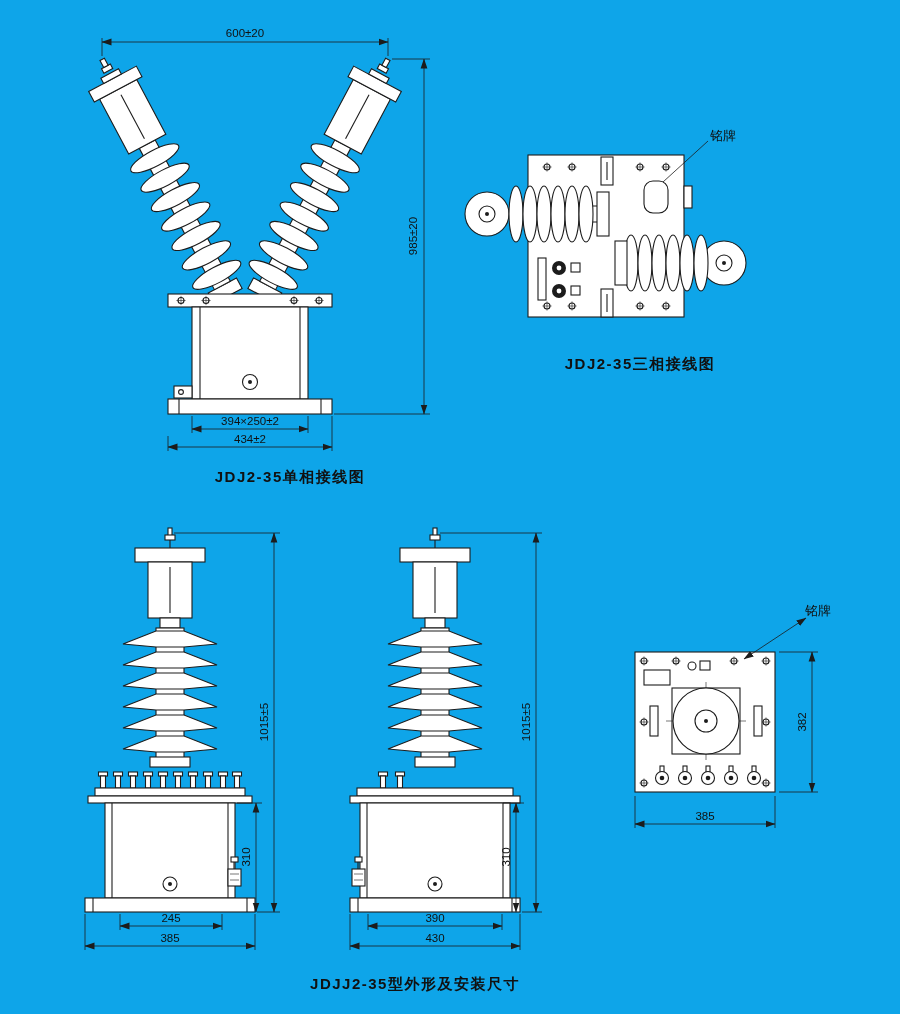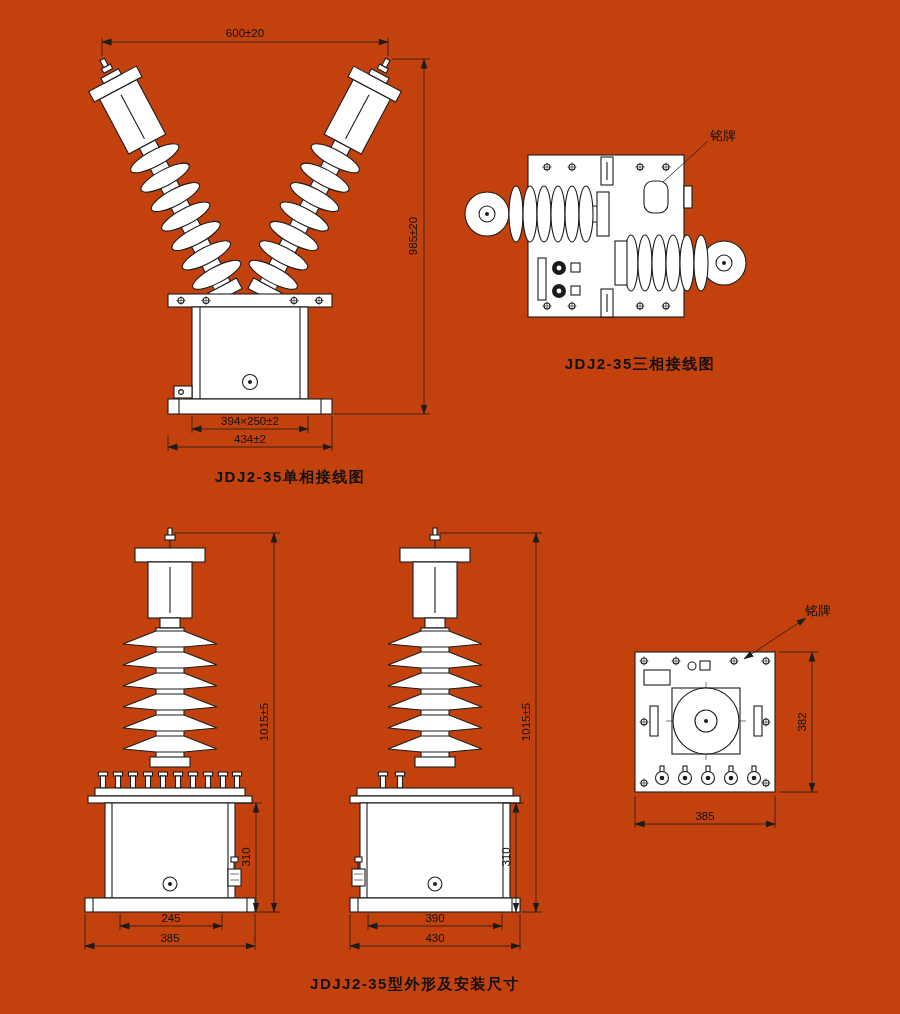--- a/index.html
+++ b/index.html
@@ -1,16 +1,16 @@
 <!DOCTYPE html>
 <html><head>
 <meta charset="utf-8">
 <style>
   html,body{margin:0;padding:0;background:#ffffff;}
-  .page{width:900px;height:1014px;background:#c2410c;position:relative;overflow:hidden;
+  .page{width:900px;height:1014px;background:#0ea5e9;position:relative;overflow:hidden;
         font-family:"Liberation Sans",sans-serif;}
   svg{display:block;}
   .ln{stroke:#1c1c1c;stroke-width:1.1;fill:none;}
   .fw{fill:#ffffff;stroke:#1c1c1c;stroke-width:1.1;}
   .thin{stroke:#1c1c1c;stroke-width:0.6;fill:none;}
   .dim{stroke:#1c1c1c;stroke-width:0.8;fill:none;}
   .dima{marker-start:url(#arr);marker-end:url(#arr);}
   .dimt{font:11.5px "Liberation Sans",sans-serif;fill:#111;}
   .cap{font:15px "Liberation Sans",sans-serif;font-weight:600;fill:#111;letter-spacing:1.5px;}
   .lbl{font:13px "Liberation Sans",sans-serif;fill:#111;}

